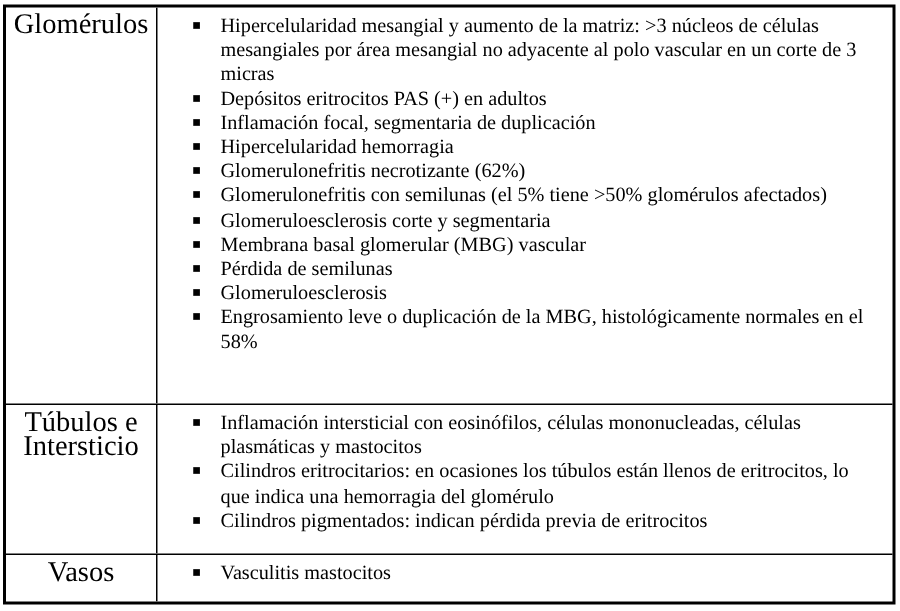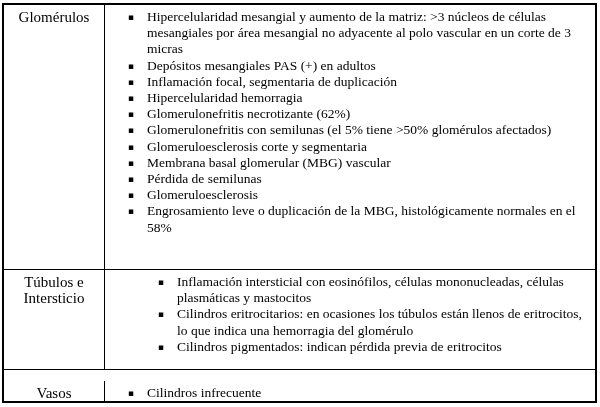--- a/index.html
+++ b/index.html
@@ -21,30 +21,30 @@
     border: 2px solid #000000;
     display: flex;
     flex-direction: column;
     background: #ffffff;
   }
   .row {
     display: flex;
     border-bottom: 1px solid #000000;
     overflow: hidden;
   }
-  .row:last-child { border-bottom: none; flex: 1; align-items: flex-end; }
+  .row:last-child { border-bottom: none; flex: 1; }
   .row-glomerulos   { height: 265px; }
-  .row-tubulos      { height: 100px; gap: 30px; }
+  .row-tubulos      { height: 100px; }
   .header-cell {
     width: 101px;
     flex: 0 0 101px;
     border-right: 1px solid #000000;
     text-align: center;
     padding: 4px 4px 0 4px;
-    font-size: 15px;
+    font-size: 19px;
     line-height: 16.2px;
   }
   .content-cell {
     flex: 1;
     padding: 4px 8px 0 23px;
   }
   ul.items {
     list-style: none;
     margin: 0;
     padding: 0;
@@ -69,21 +69,21 @@
   <div class="row row-glomerulos">
     <div class="header-cell">Glomérulos</div>
     <div class="content-cell">
       <ul class="items">
         <li>
             <span class="bullet">▪</span>
             <span class="item-text">Hipercelularidad mesangial y aumento de la matriz: &gt;3 núcleos de células mesangiales por área mesangial no adyacente al polo vascular en un corte de 3 micras</span>
           </li>
         <li>
             <span class="bullet">▪</span>
-            <span class="item-text">Depósitos mesangiales PAS (+) en adultos</span>
+            <span class="item-text">Depósitos eritrocitos PAS (+) en adultos</span>
           </li>
         <li>
             <span class="bullet">▪</span>
             <span class="item-text">Inflamación focal, segmentaria de duplicación</span>
           </li>
         <li>
             <span class="bullet">▪</span>
             <span class="item-text">Hipercelularidad hemorragia</span>
           </li>
         <li>
@@ -137,19 +137,19 @@
       </ul>
     </div>
   </div>
 
   <div class="row row-vasos">
     <div class="header-cell">Vasos</div>
     <div class="content-cell">
       <ul class="items">
         <li>
             <span class="bullet">▪</span>
-            <span class="item-text">Cilindros infrecuente</span>
+            <span class="item-text">Vasculitis mastocitos</span>
           </li>
       </ul>
     </div>
   </div>
 
 </div>
 
 </body></html>

